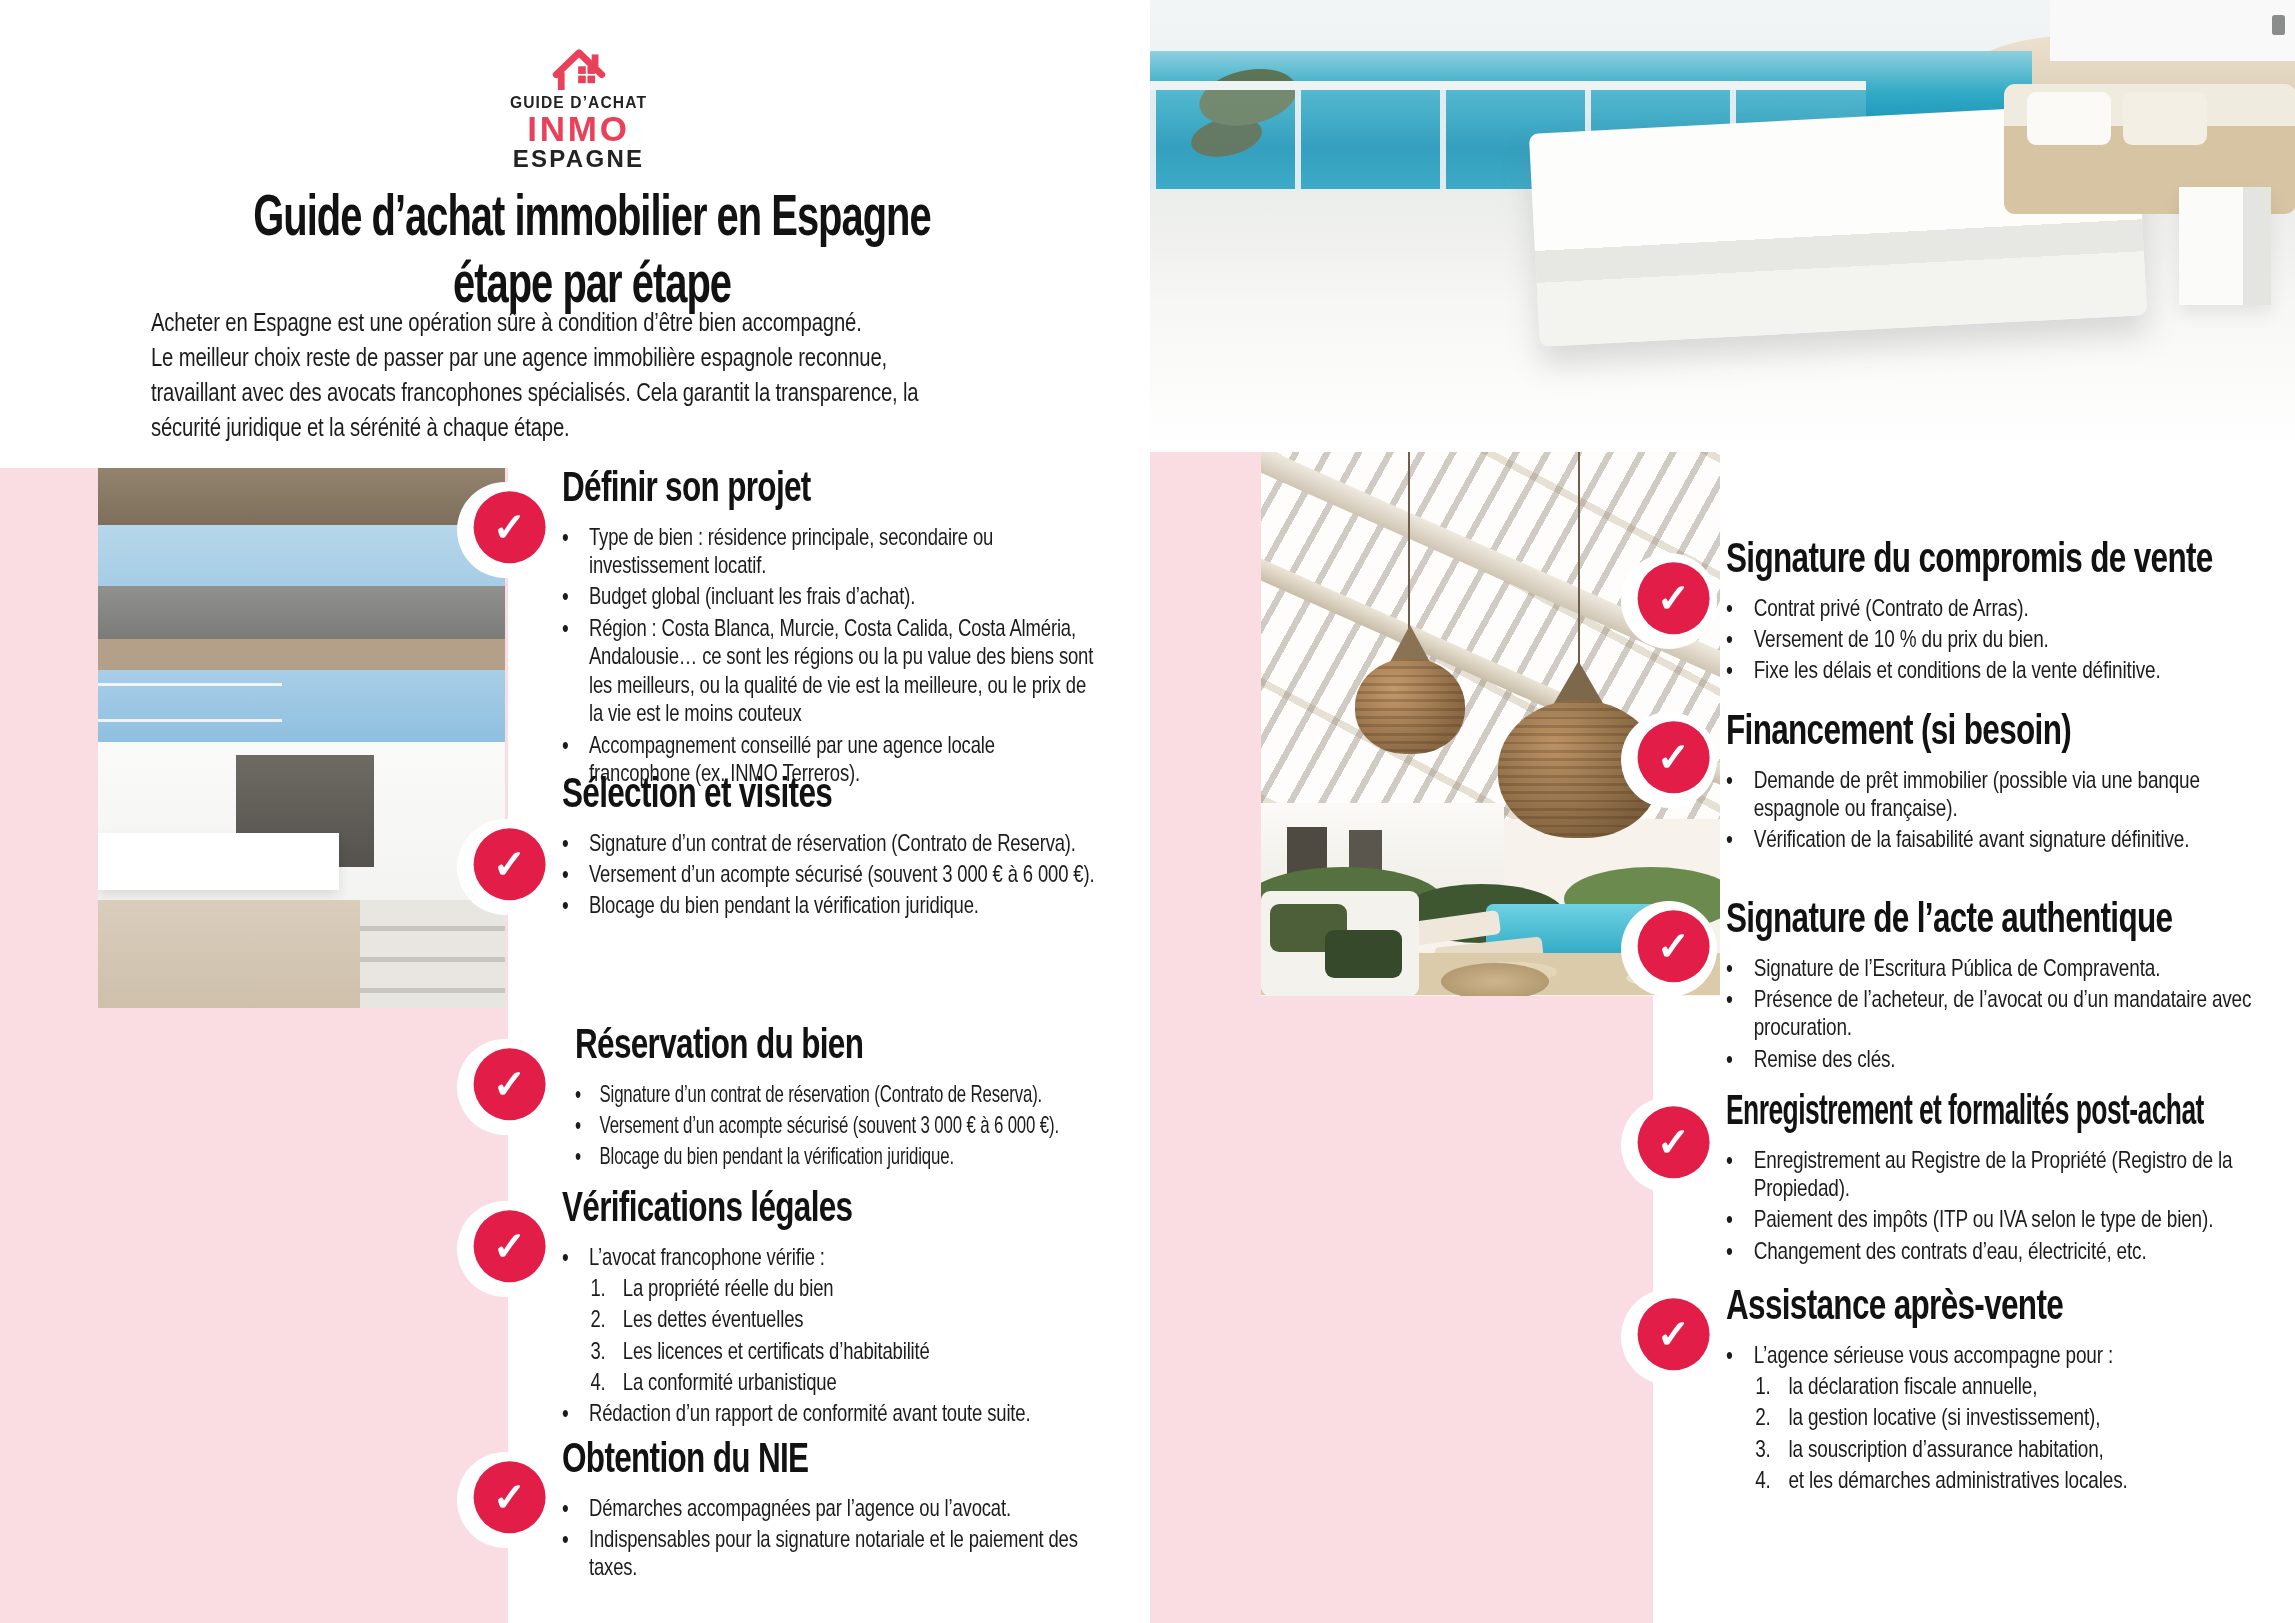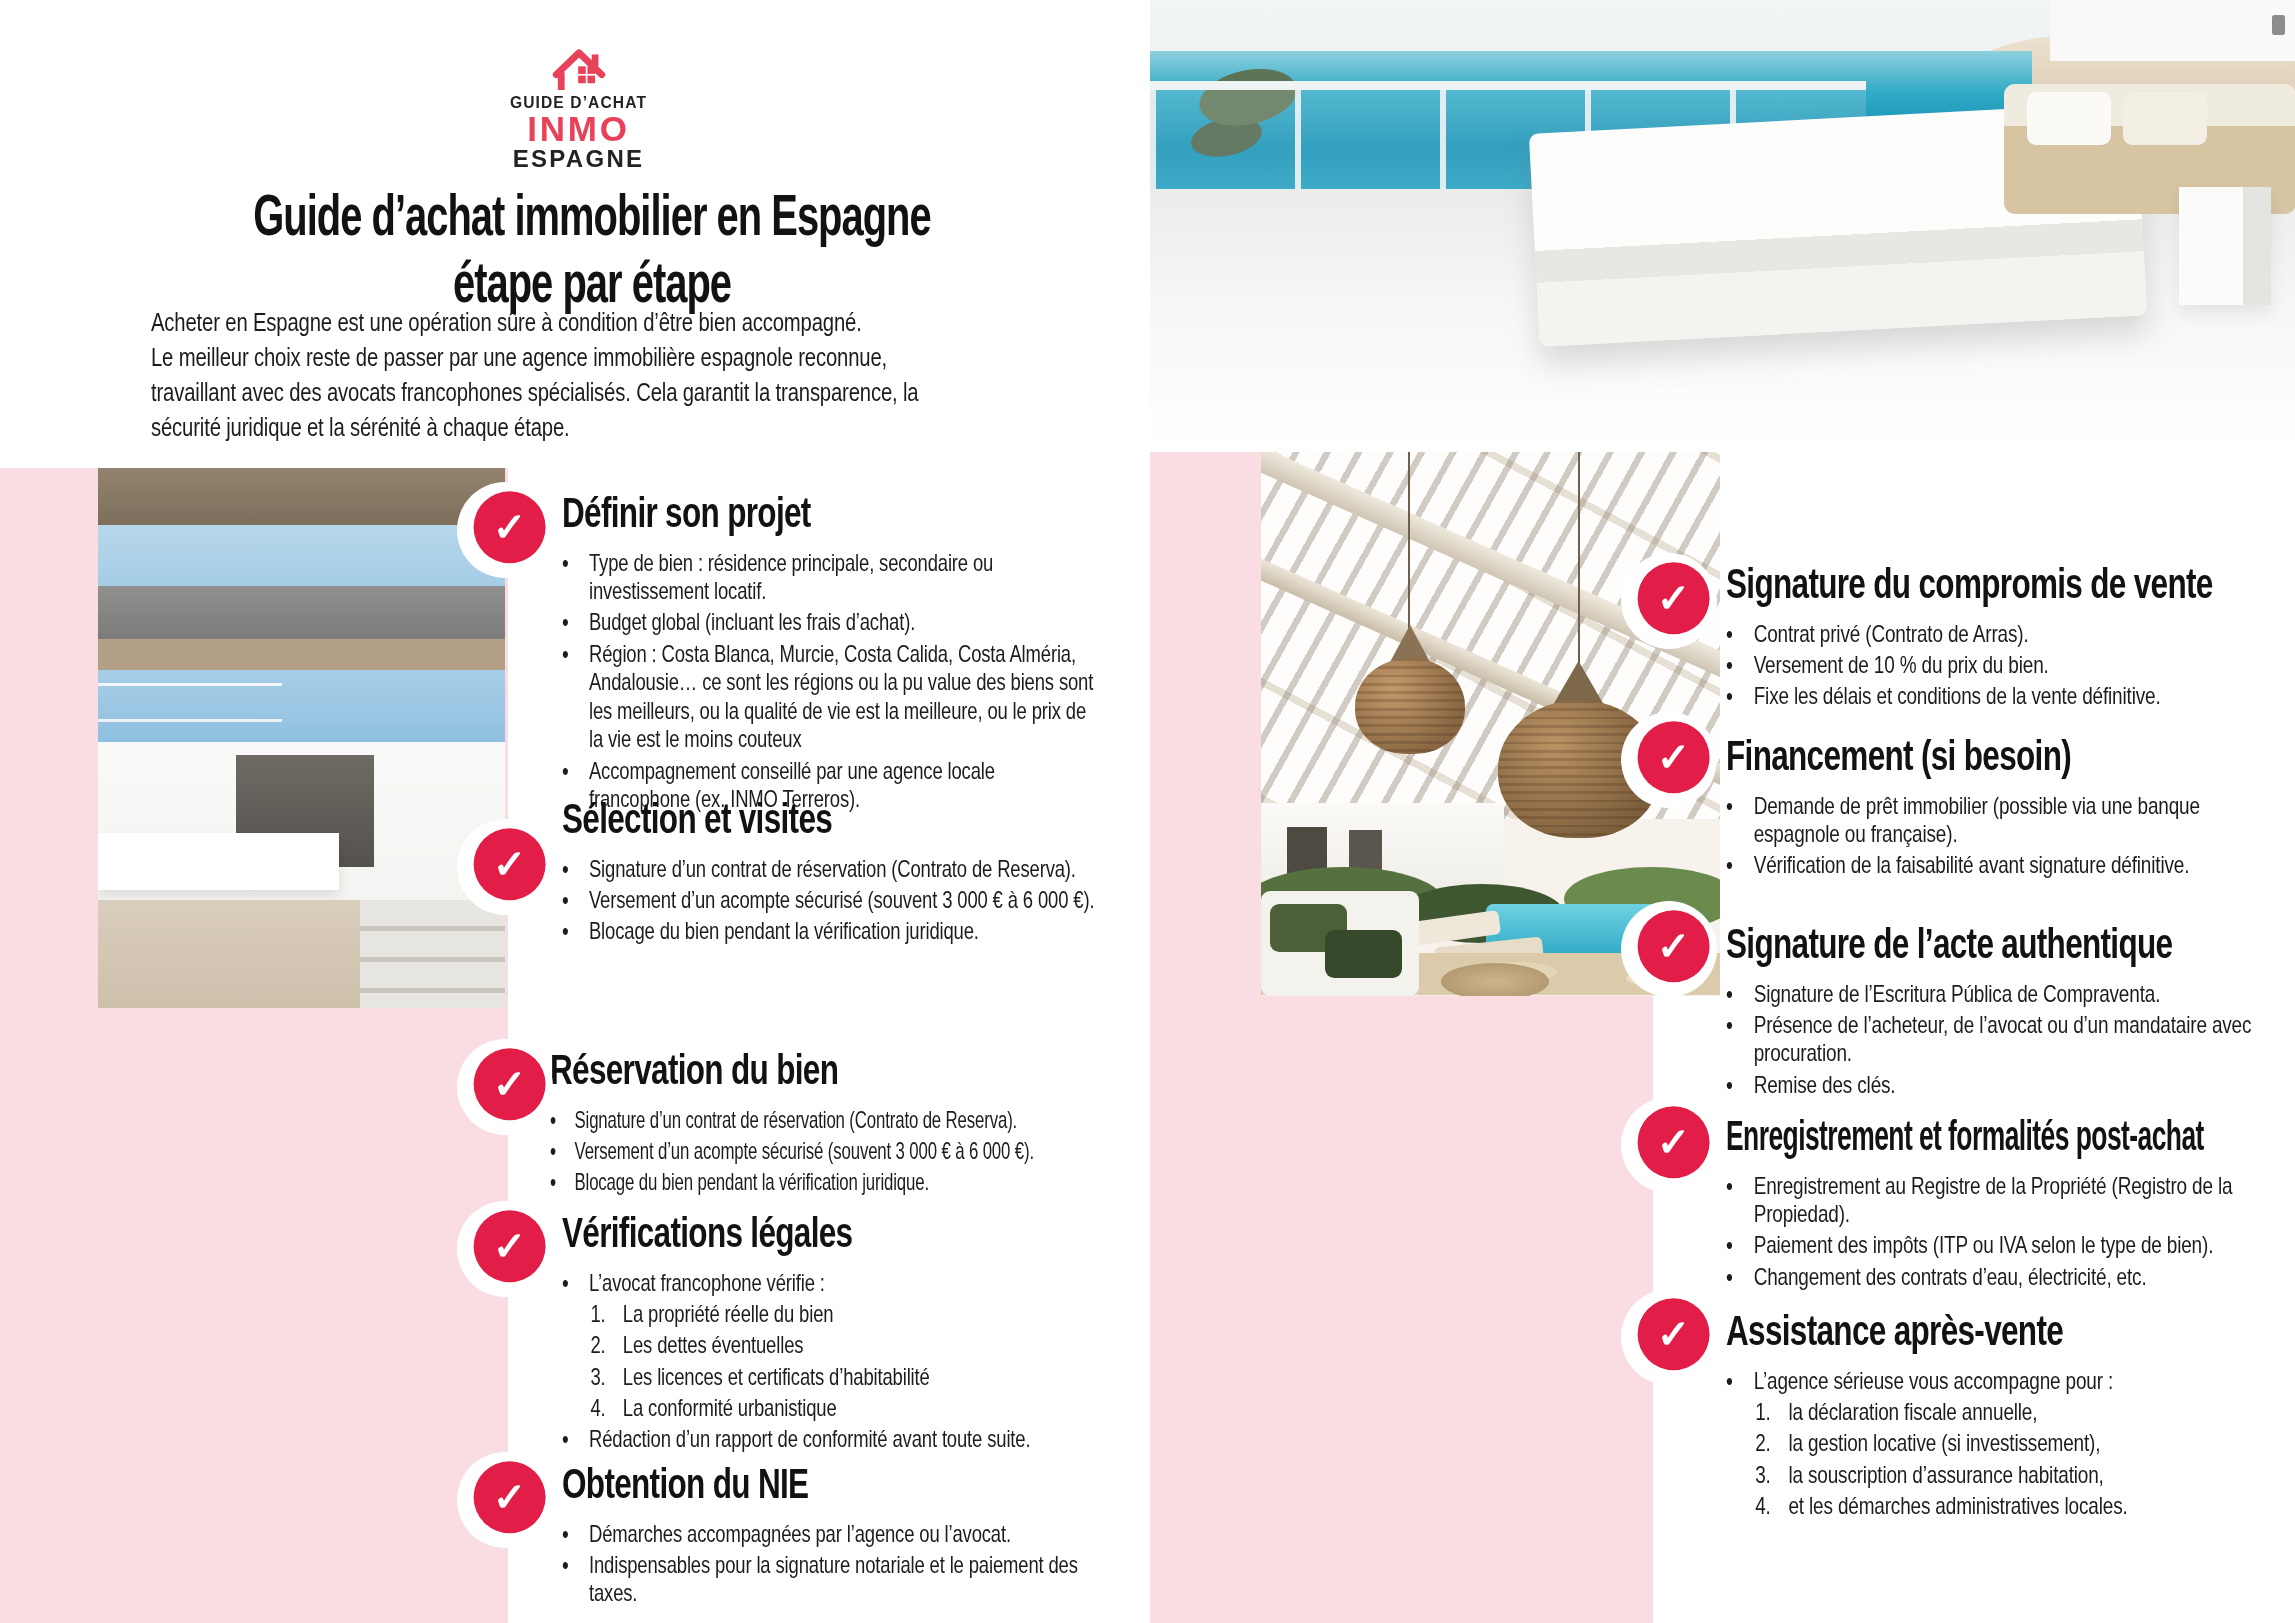--- a/index.html
+++ b/index.html
@@ -29,21 +29,21 @@
   
   h1.title{position:absolute;left:-4.6px;top:182px;width:1194px;text-align:center;
     font-size:57px;line-height:1.17;font-weight:700;letter-spacing:-1.4px;color:var(--heading-ink);
     transform:scaleX(.70);transform-origin:50% 0;z-index:2;}
   h1.title span{display:block;}
   .intro{position:absolute;left:151px;top:305px;width:1102px;font-size:26px;line-height:35px;
     color:var(--body-ink);white-space:pre-line;letter-spacing:-0.2px;
     transform:scaleX(.78);transform-origin:0 0;z-index:2;}
 
   
-  .sec{position:absolute;z-index:2;margin-top:26px;}
+  .sec{position:absolute;z-index:2;}
   .sec h2{font-size:42px;line-height:1.0;font-weight:700;letter-spacing:-0.9px;color:var(--heading-ink);
     white-space:nowrap;transform-origin:left center;margin:0 0 14.7px;}
   .items{transform-origin:left top;font-size:24px;line-height:28.5px;color:var(--body-ink);letter-spacing:-0.2px;}
   .item{display:flex;margin-bottom:2.8px;}
   .item .mk{flex:0 0 35px;}
   .item:not(.num) .mk{font-size:25px;}
   .item.num{padding-left:37px;}
   .item.num .mk{flex:0 0 42px;}
 
   
@@ -260,21 +260,21 @@
           <div class="item">
             <span class="mk">•</span>
             <span class="tx">Versement d’un acompte sécurisé (souvent 3 000 € à 6 000 €).</span>
           </div>
           <div class="item">
             <span class="mk">•</span>
             <span class="tx">Blocage du bien pendant la vérification juridique.</span>
           </div>
         </div>
       </section>
-      <section class="sec" style="left: 550px; top: 1023px;">
+      <section class="sec" style="left: 575px; top: 1023px;">
         <h2 style="transform: scaleX(0.75);">Réservation du bien</h2>
         <div class="items" style="width: 771px; transform: scaleX(0.7);">
           <div class="item">
             <span class="mk">•</span>
             <span class="tx">Signature d’un contrat de réservation (Contrato de Reserva).</span>
           </div>
           <div class="item">
             <span class="mk">•</span>
             <span class="tx">Versement d’un acompte sécurisé (souvent 3 000 € à 6 000 €).</span>
           </div>

